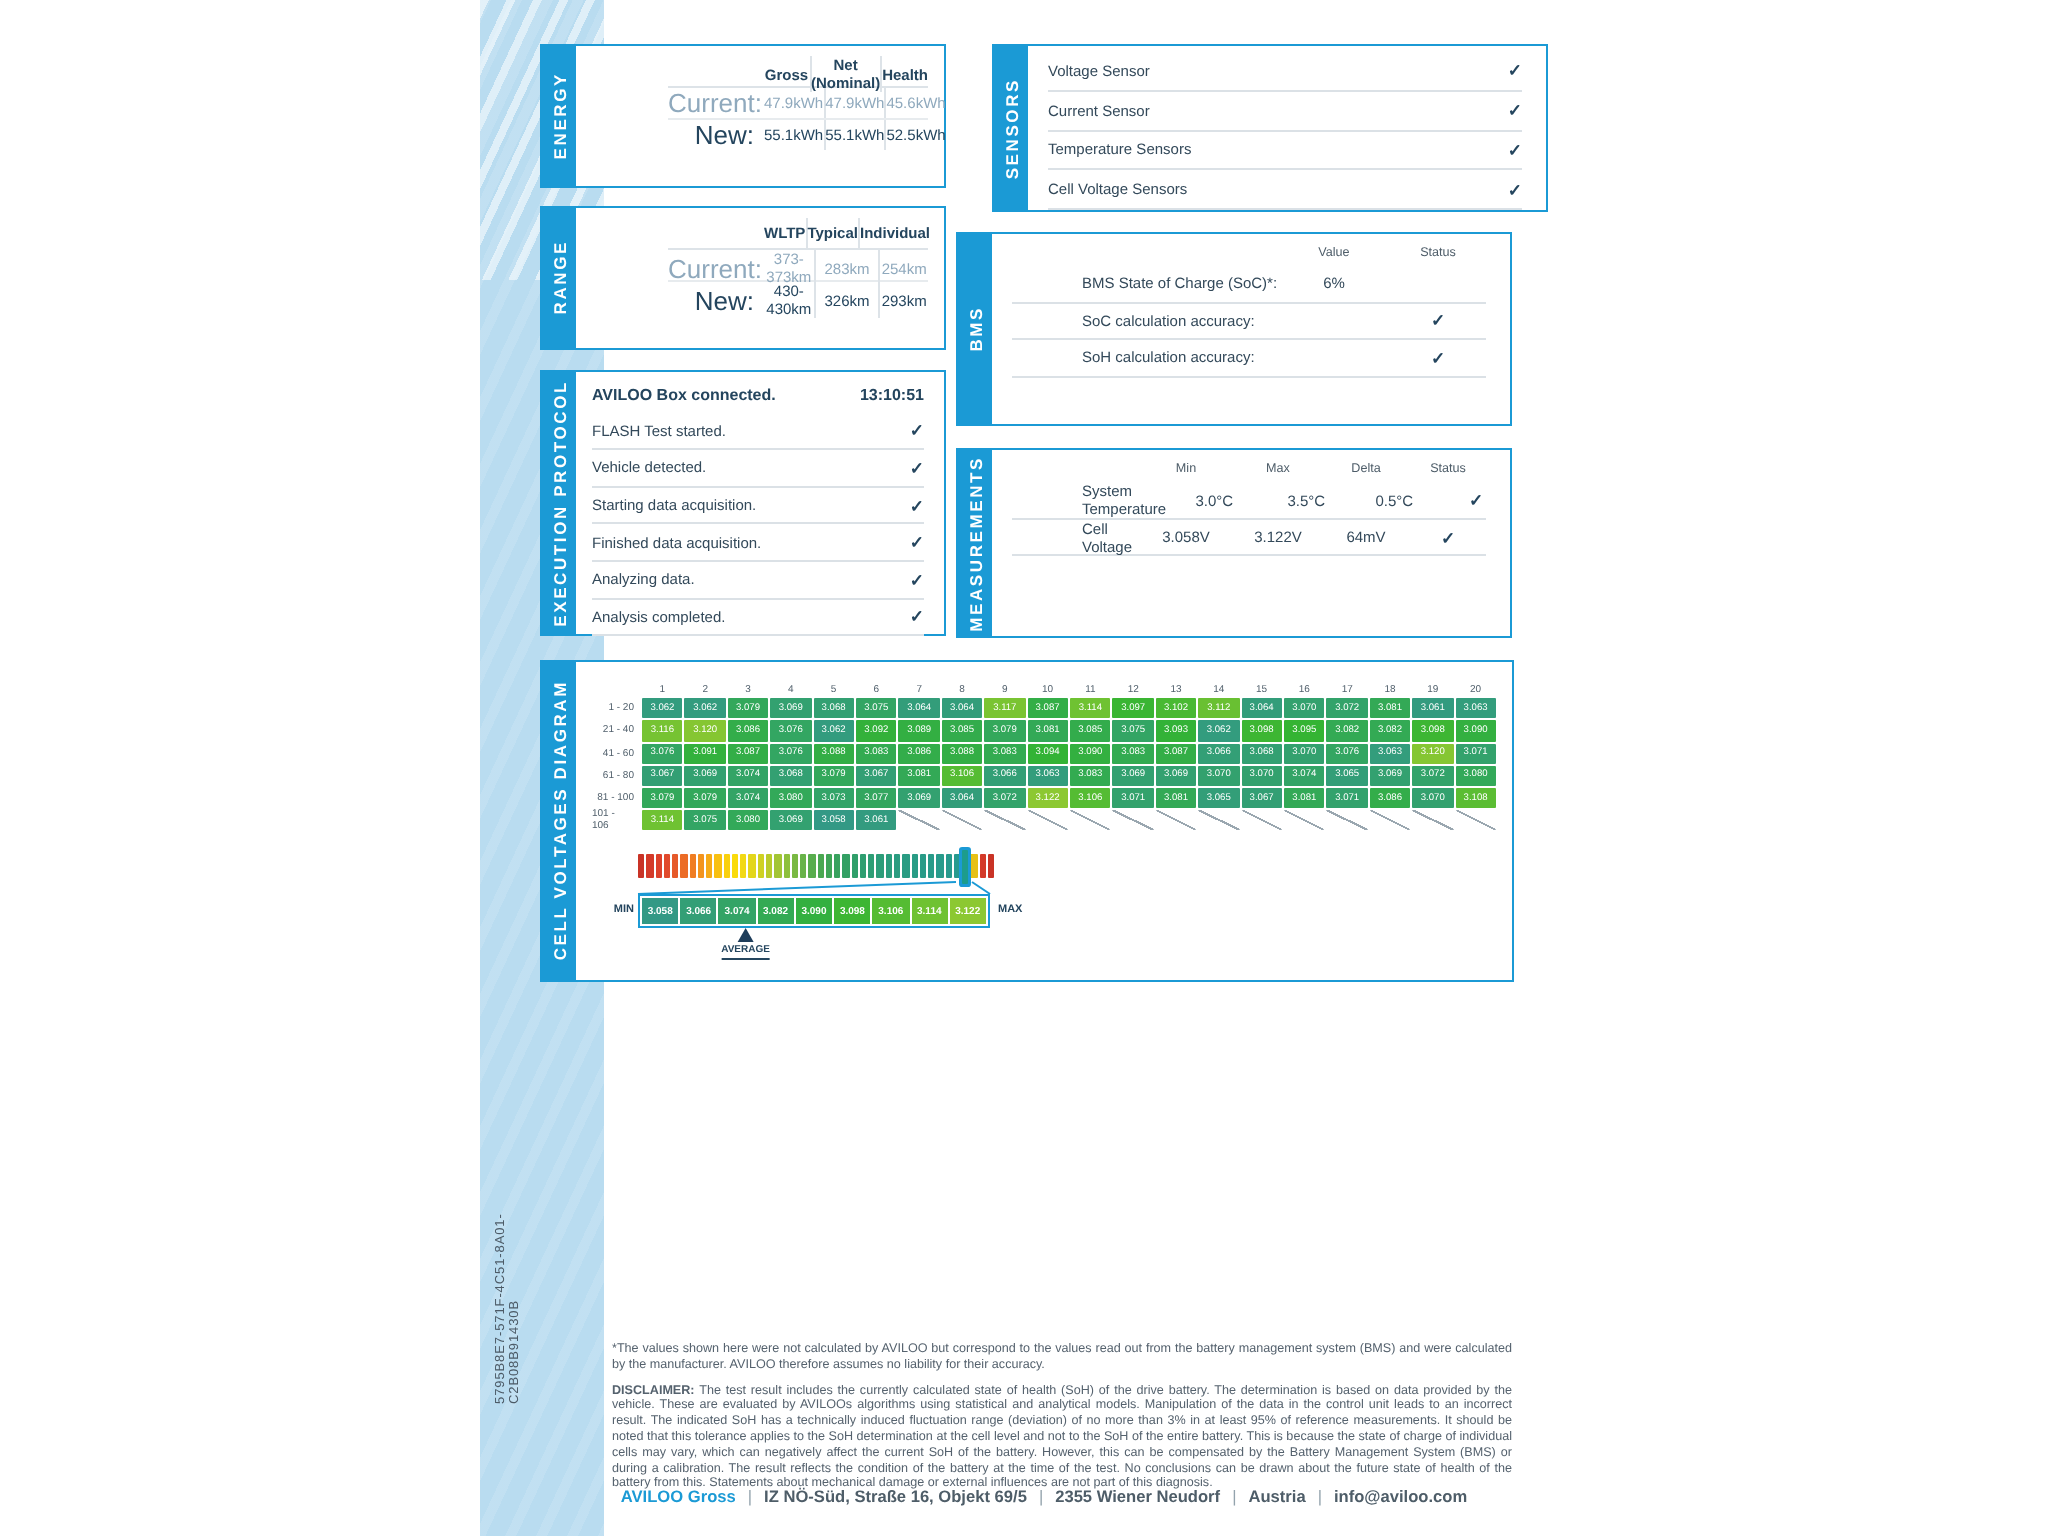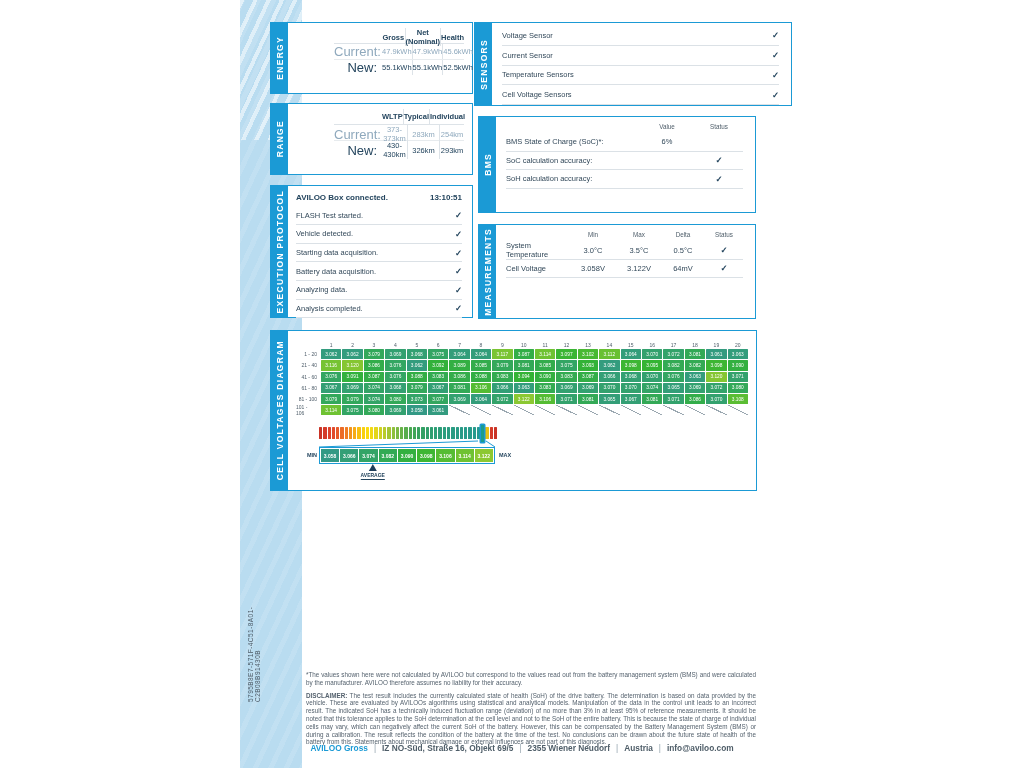--- a/index.html
+++ b/index.html
@@ -18,21 +18,21 @@
   .panel{position:absolute;background:#fff;border:1.5px solid #1b9ad5;box-sizing:border-box;z-index:2;}
   .tab{position:absolute;left:0;top:0;bottom:0;width:17px;background:#1b9ad5;
        display:flex;align-items:center;justify-content:center;}
   .tab span{writing-mode:vertical-rl;transform:rotate(180deg);color:#fff;font-weight:bold;
        font-size:8.5px;letter-spacing:1.3px;white-space:nowrap;}
   .pbody{position:absolute;left:17px;top:0;right:0;bottom:0;padding-left:44px;}
   #p-energy{left:270px;top:22px;width:203px;height:72px;}
   #p-range{left:270px;top:103px;width:203px;height:72px;}
   #p-protocol{left:270px;top:185px;width:203px;height:133px;}
   #p-cells{left:270px;top:330px;width:487px;height:161px;}
-  #p-sensors{left:474px;top:22px;width:318px;height:84px;}
+  #p-sensors{left:496px;top:22px;width:278px;height:84px;}
   #p-bms{left:478px;top:116px;width:278px;height:97px;}
   #p-meas{left:478px;top:224px;width:278px;height:95px;}
   
   .tbl{padding:5px 8px 0 2px;}
   .trow{display:grid;grid-template-columns:48px 1fr 1.3fr 1fr;align-items:center;height:15px;}
   .trow.hd{font-weight:bold;color:#24455e;font-size:7.5px;border-bottom:1px solid #dde3e8;}
   .trow .c{text-align:center;font-size:7.5px;}
   .trow .lab{text-align:right;padding-right:5px;font-size:13px;}
   .trow .vline{border-left:1px solid #dde3e8;height:100%;display:flex;align-items:center;justify-content:center;}
   .trow.r1{border-bottom:1px solid #e7ebee;}
@@ -45,21 +45,21 @@
   .check{font-weight:bold;color:#24455e;font-size:8.5px;}
   .ptime{font-weight:bold;color:#24455e;}
   .srow{height:18.8px;}
   
   .g3{display:grid;grid-template-columns:1fr 56px 48px;align-items:center;}
   .g5{display:grid;grid-template-columns:1fr 48px 44px 44px 38px;align-items:center;}
   .ghead{height:13px;font-size:6.3px;color:#4e5d69;}
   .ghead .c{text-align:center;}
   .grow{height:17.6px;border-bottom:1px solid #dbe1e6;font-size:7.5px;color:#33495a;}
   .grow .c{text-align:center;}
-  .grow .lab{text-align:left;}
+  .grow .lab{text-align:left;margin-left:35px;}
   
   #cell-table{position:absolute;left:8px;top:7px;width:452px;display:grid;
         grid-template-columns:24px repeat(20,1fr);grid-auto-rows:10.2px;gap:1px;}
   .ct-corner{}
   .ct-col{font-size:5px;color:#51606c;display:flex;align-items:flex-end;justify-content:center;}
   .ct-rowlbl{font-size:5px;color:#51606c;display:flex;align-items:center;justify-content:flex-end;padding-right:3px;}
   .ct-cell{display:flex;align-items:center;justify-content:center;font-size:4.8px;color:#fff;border-radius:.5px;}
   .ct-cell.empty{background:linear-gradient(to top right,transparent 47%,#9aa7b0 47%,#9aa7b0 53%,transparent 53%);}
   .gbar{position:absolute;left:31px;top:96px;width:178px;height:12px;display:flex;gap:1px;}
   .seg{flex:1;border-radius:.5px;}
@@ -164,21 +164,21 @@
         </div>
       <div class="lrow">
           <span>Vehicle detected.</span>
           <span class="check">✓</span>
         </div>
       <div class="lrow">
           <span>Starting data acquisition.</span>
           <span class="check">✓</span>
         </div>
       <div class="lrow">
-          <span>Battery data acquisition.</span>
+          <span>Finished data acquisition.</span>
           <span class="check">✓</span>
         </div>
       <div class="lrow">
           <span>Analyzing data.</span>
           <span class="check">✓</span>
         </div>
       <div class="lrow">
           <span>Analysis completed.</span>
           <span class="check">✓</span>
         </div>

